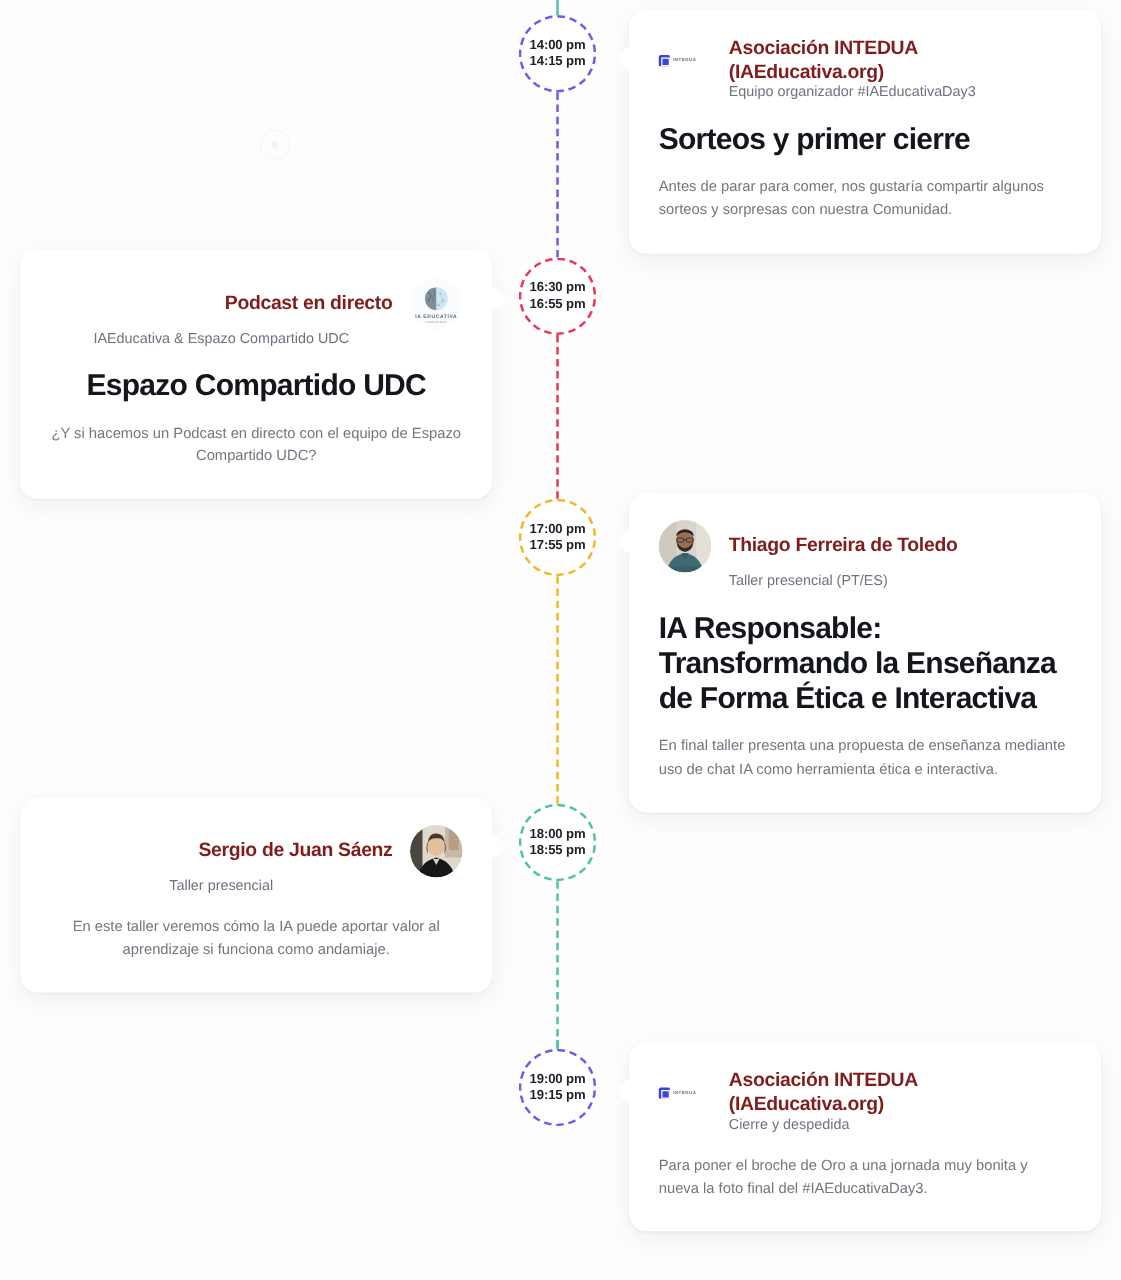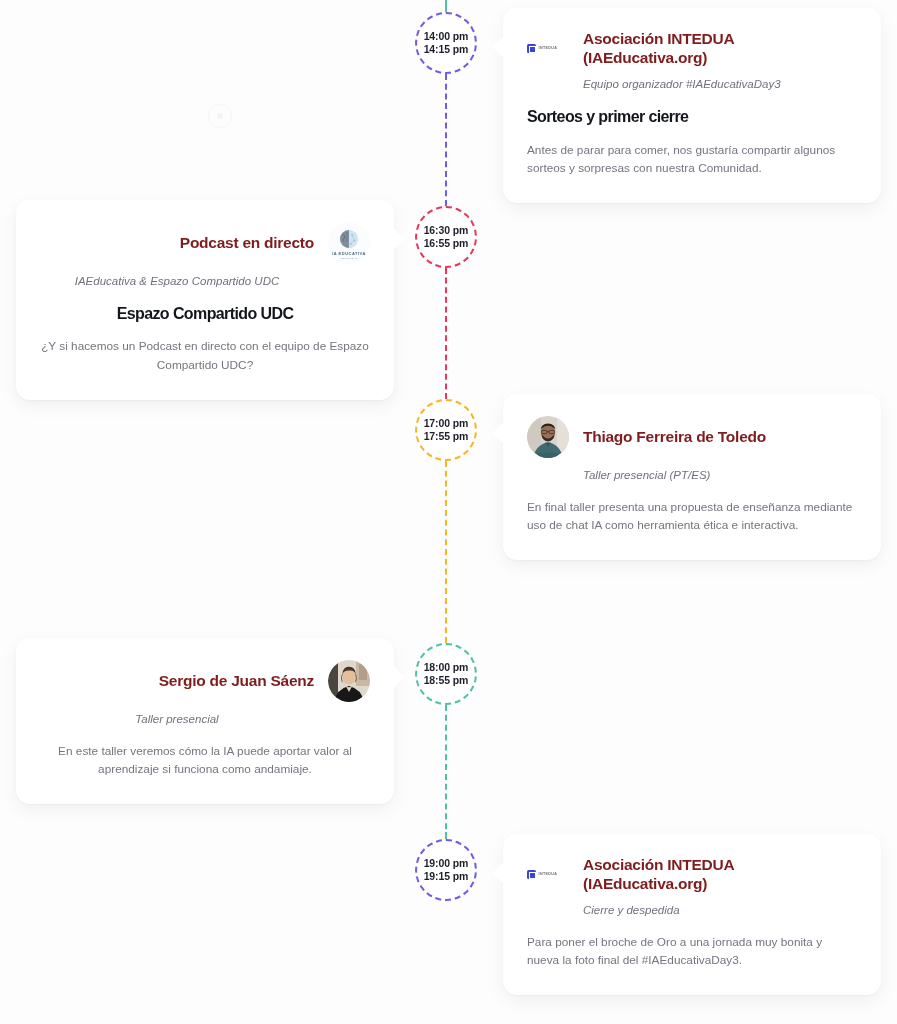--- a/index.html
+++ b/index.html
@@ -162,30 +162,28 @@
     font-size: 15.5px;
     font-weight: 700;
     color: #7f1d1d;
     letter-spacing: -0.25px;
     line-height: 1.2;
   }
 
   .role {
     font-size: 11.5px;
     color: #6f727e;
-    margin-top: 10px;
     line-height: 1.35;
     font-weight: 400;
-    font-style: italic;
   }
   .card.right .role { padding-left: 56px; }
   .card.left  .role { padding-right: 56px; }
 
   .title {
-    font-size: 16px;
+    font-size: 24px;
     font-weight: 700;
     color: #14161d;
     letter-spacing: -0.6px;
     line-height: 1.18;
     margin-top: 15px;
   }
 
   .desc {
     font-size: 11.8px;
     color: #73767f;
@@ -291,20 +289,21 @@
       <line x1="19.9" y1="15.6" x2="22.1" y2="15.6" stroke="#3b3b40" stroke-width="0.9"></line>
       <path d="M6 42 Q9 28 21 26.5 Q33 28 36 42 Z" fill="#3f6a73"></path>
       <path d="M18 26.5 L21 31 L24 26.5 Z" fill="#345a62"></path>
       <path d="M10 38 Q21 35 32 38 L32 42 L10 42Z" fill="#37606a"></path>
     </g>
   </svg>
           </div>
        <div class="speaker-name">Thiago Ferreira de Toledo</div>
      </div>
      <div class="role">Taller presencial (PT/ES)</div>
+     <div class="title">IA Responsable: Transformando la Enseñanza de Forma Ética e Interactiva</div>
      <div class="desc">En final taller presenta una propuesta de enseñanza mediante uso de chat IA como herramienta ética e interactiva.</div>
       </div>
       <div class="time-node" style="top: 643px; border-color: rgb(79, 193, 166);">
         <span class="t">18:00 pm</span>
         <span class="t">18:55 pm</span>
       </div>
       <div class="card left" style="top: 638px;">
         <div class="card-head">
        <div class="avatar">
             <svg viewBox="0 0 42 42">

